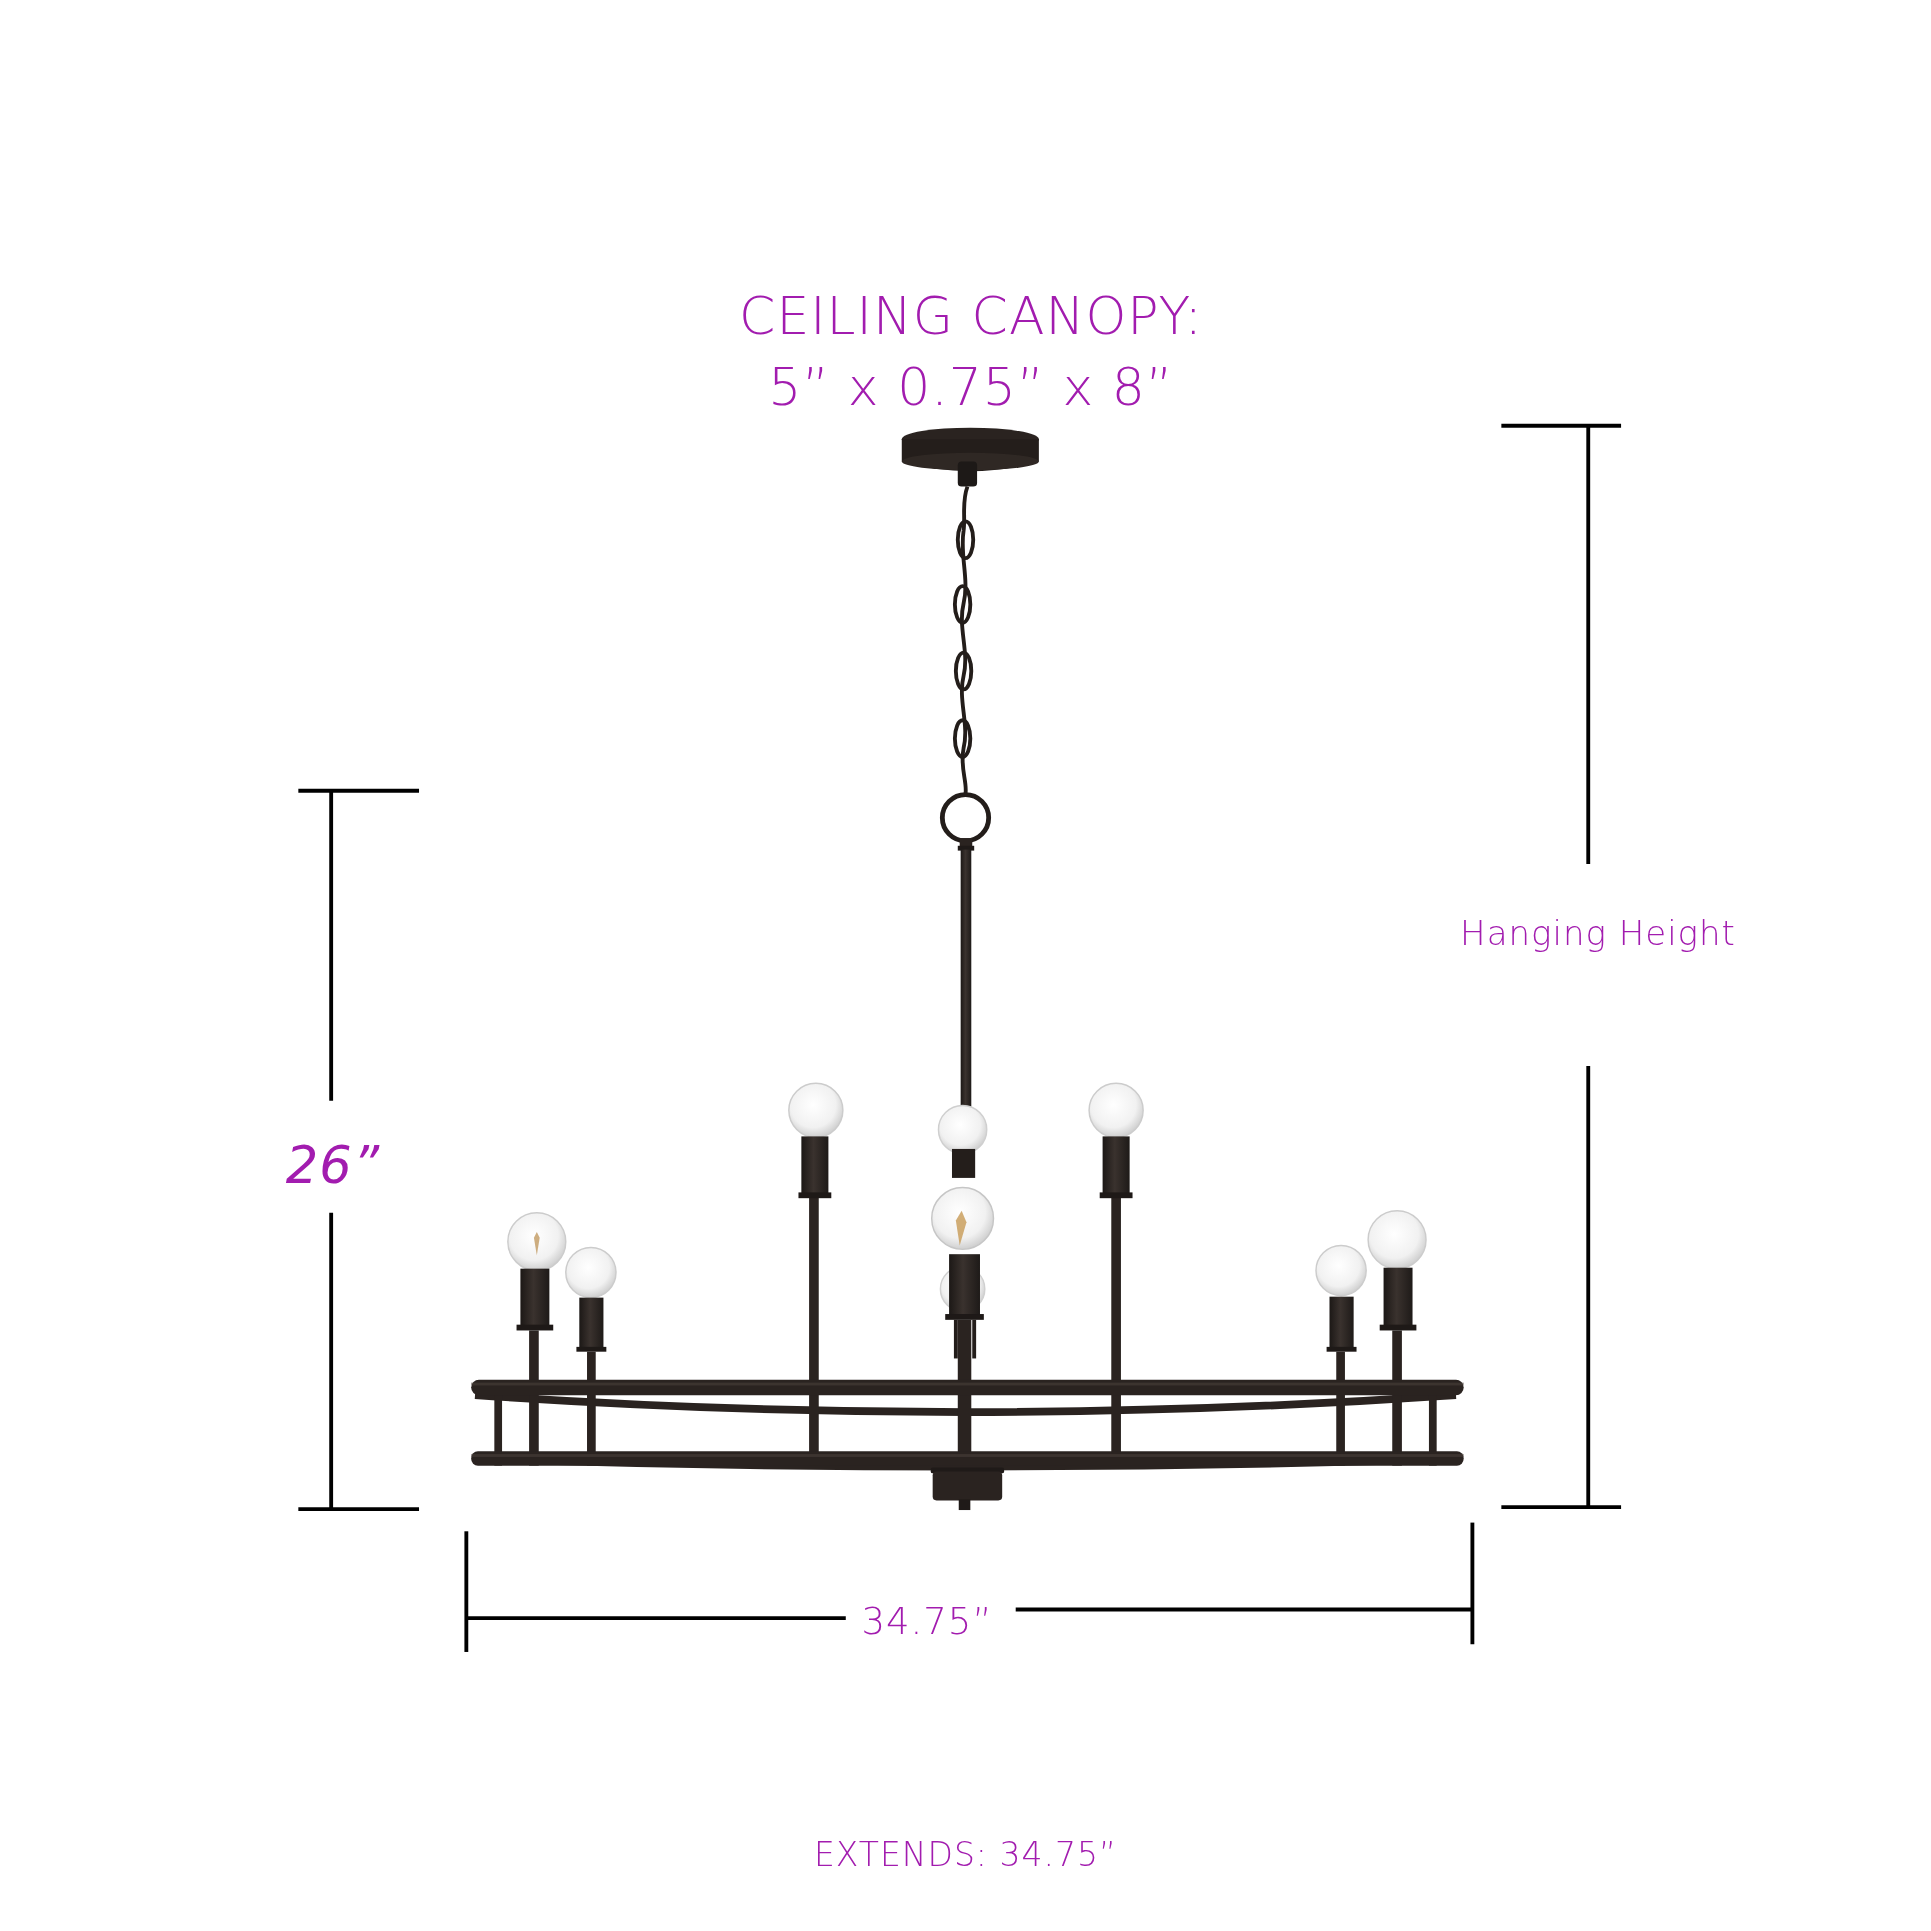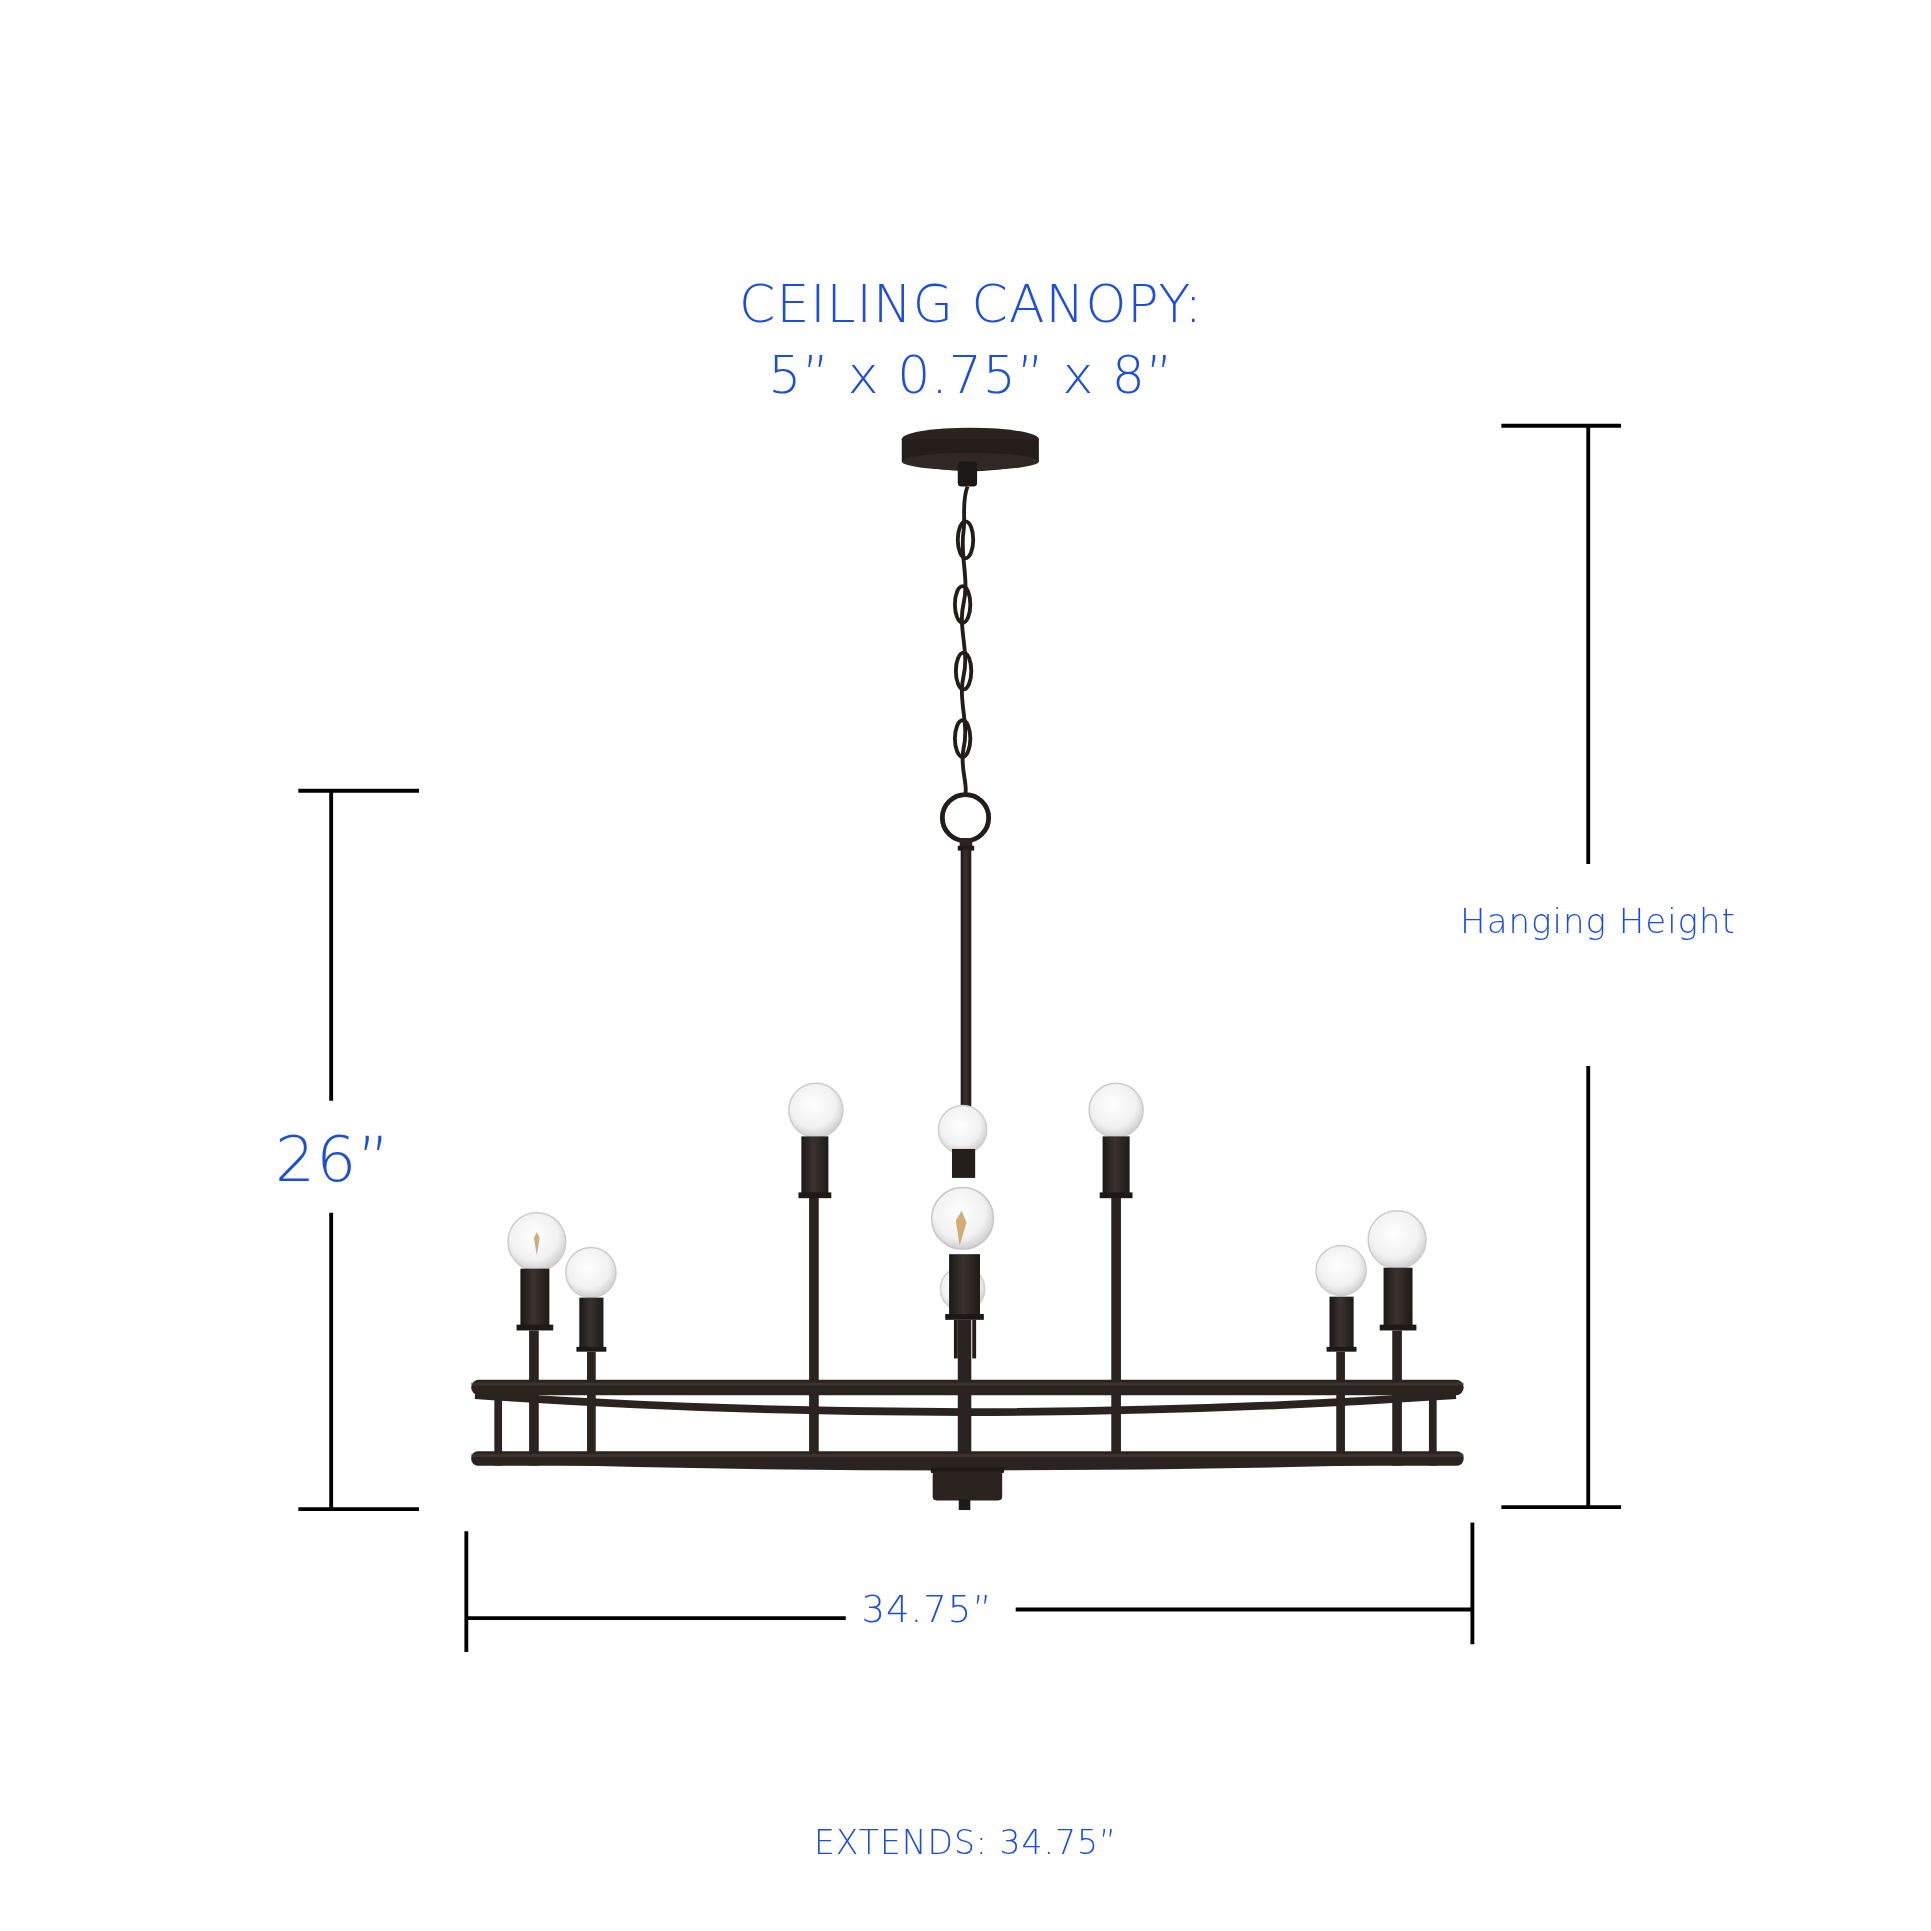--- a/index.html
+++ b/index.html
@@ -1,25 +1,25 @@
 <!DOCTYPE html>
 <html><head>
 <meta charset="utf-8">
 <style>
   html, body { margin: 0; padding: 0; background: #ffffff; }
   body { width: 1931px; height: 1931px; position: relative; overflow: hidden;
          font-family: "DejaVu Sans", "Liberation Sans", sans-serif; color: #111111; }
   .label { position: absolute; white-space: nowrap; font-weight: 300; letter-spacing: 1px;
-           font-family: "DejaVu Sans", sans-serif; color: #1d4ed8; text-align: center; line-height: 1; }
+           font-family: "DejaVu Sans", sans-serif; color: #a21caf; text-align: center; line-height: 1; margin-top: 12px; }
   .canopy-label { left: 0; width: 1931px; top: 278px; font-size: 52px; }
   .canopy-label div { width: 966px; margin-left: 488px; }
   .canopy-label .l2 { margin-top: 19.3px; }
   .hang-label { left: 1289px; width: 618px; top: 904px; font-size: 34px; }
   .hang-label .l2 { margin-top: 16.4px; }
-  .h-label { left: 275px; width: 116px; top: 1128px; font-size: 63px; }
+  .h-label { left: 275px; width: 116px; top: 1128px; font-size: 51px; font-style: italic; }
   .w-label { left: 850px; width: 154px; top: 1591px; font-size: 37px; }
   .ext-label { left: 676px; width: 579px; top: 1826px; font-size: 33px; }
   svg.drawing { position: absolute; left: 0; top: 0; }
 </style>
 </head>
 <body>
 
 <svg class="drawing" width="1931" height="1931" viewBox="0 0 2000 2000" xmlns="http://www.w3.org/2000/svg">
   <defs>
     <radialGradient id="glass" cx="45%" cy="40%" r="60%">

